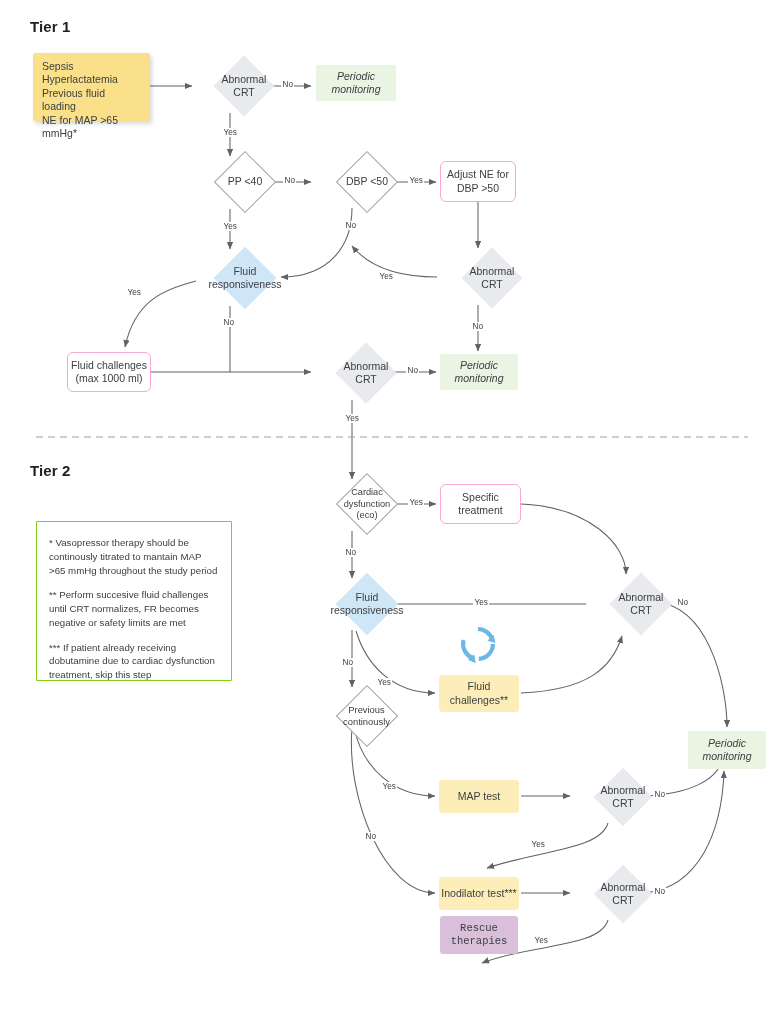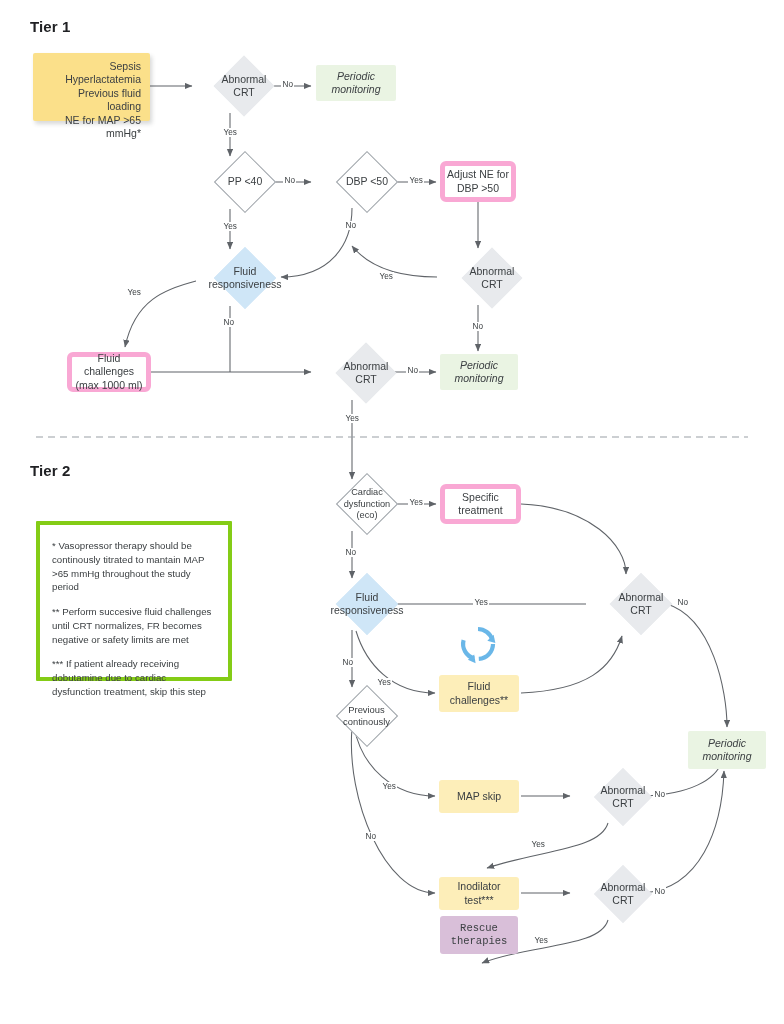--- a/index.html
+++ b/index.html
@@ -13,29 +13,29 @@
 
   .tier-title{
     position:absolute;font-size:15px;font-weight:bold;color:#202124;
     letter-spacing:.1px;
   }
 
   .node{position:absolute;box-sizing:border-box;display:flex;align-items:center;
         justify-content:center;text-align:center;line-height:1.28;}
 
   
-  .rect{border:5px solid #f9a8d4;border-radius:6px;background:#ffffff;font-size:10.5px;}
+  .rect{border:1px solid #f9a8d4;border-radius:6px;background:#ffffff;font-size:10.5px;}
   .rect.fill-yellow{background:#fdeeb9;border-color:#fdeeb9;border-radius:3px;}
   .rect.fill-green{background:#eaf4e3;border:none;border-radius:2px;font-style:italic;}
   .rect.fill-purple{background:#d9bfd9;border:none;border-radius:3px;}
 
   
   .startbox{
     background:#fbe08a;border:none;border-radius:2px;
-    font-size:10.5px;text-align:right;justify-content:flex-start;
+    font-size:10.5px;text-align:left;justify-content:flex-start;
     align-items:flex-start;padding:7px 9px;
     box-shadow:2px 3px 4px rgba(60,64,67,.20);
     color:#3c4043;
   }
   .startbox span{display:block;}
 
   
   .diamond{display:block;margin-left:14px;}
   .diamond .shape{
     position:absolute;left:50%;top:50%;
@@ -45,21 +45,21 @@
   }
   .diamond.grey .shape{background:#e8eaed;border-color:#e8eaed;}
   .diamond.blue .shape{background:#cfe6f7;border-color:#cfe6f7;}
   .diamond .dlabel{
     position:absolute;left:50%;top:50%;transform:translate(-50%,-50%);
     width:100%;text-align:center;font-size:10.5px;line-height:1.25;
     pointer-events:none;white-space:nowrap;
   }
 
   .notes{
-    position:absolute;border:4px solid #84cc16;background:#ffffff;
+    position:absolute;border:1px solid #84cc16;background:#ffffff;
     box-sizing:border-box;padding:14px 12px 12px 12px;font-size:9.7px;
     line-height:1.42;color:#3c4043;border-radius:1px;
   }
   .notes p{margin:0 0 11px 0;}
   .notes p:last-child{margin-bottom:0;}
 
   .edge-label{
     position:absolute;font-size:8.2px;color:#3c4043;background:#ffffff;
     padding:0 1.5px;white-space:nowrap;
   }
@@ -302,21 +302,21 @@
 
   <div class="node diamond" style="left:307px;top:688px;width:91px;height:56px;--sq:42px;">
     <div class="shape"></div>
     <div class="dlabel" style="font-size:9.4px;">
       <div>Previous</div>
       <div>continously</div>
     </div>
   </div>
 
   <div class="node rect fill-yellow" style="left:439px;top:780px;width:80px;height:33px;">
-    <div>MAP skip</div>
+    <div>MAP test</div>
   </div>
 
   <div class="node diamond grey" style="left:572px;top:770px;width:74px;height:53px;--sq:39px;">
     <div class="shape"></div>
     <div class="dlabel">
       <div>Abnormal</div>
       <div>CRT</div>
     </div>
   </div>
 

